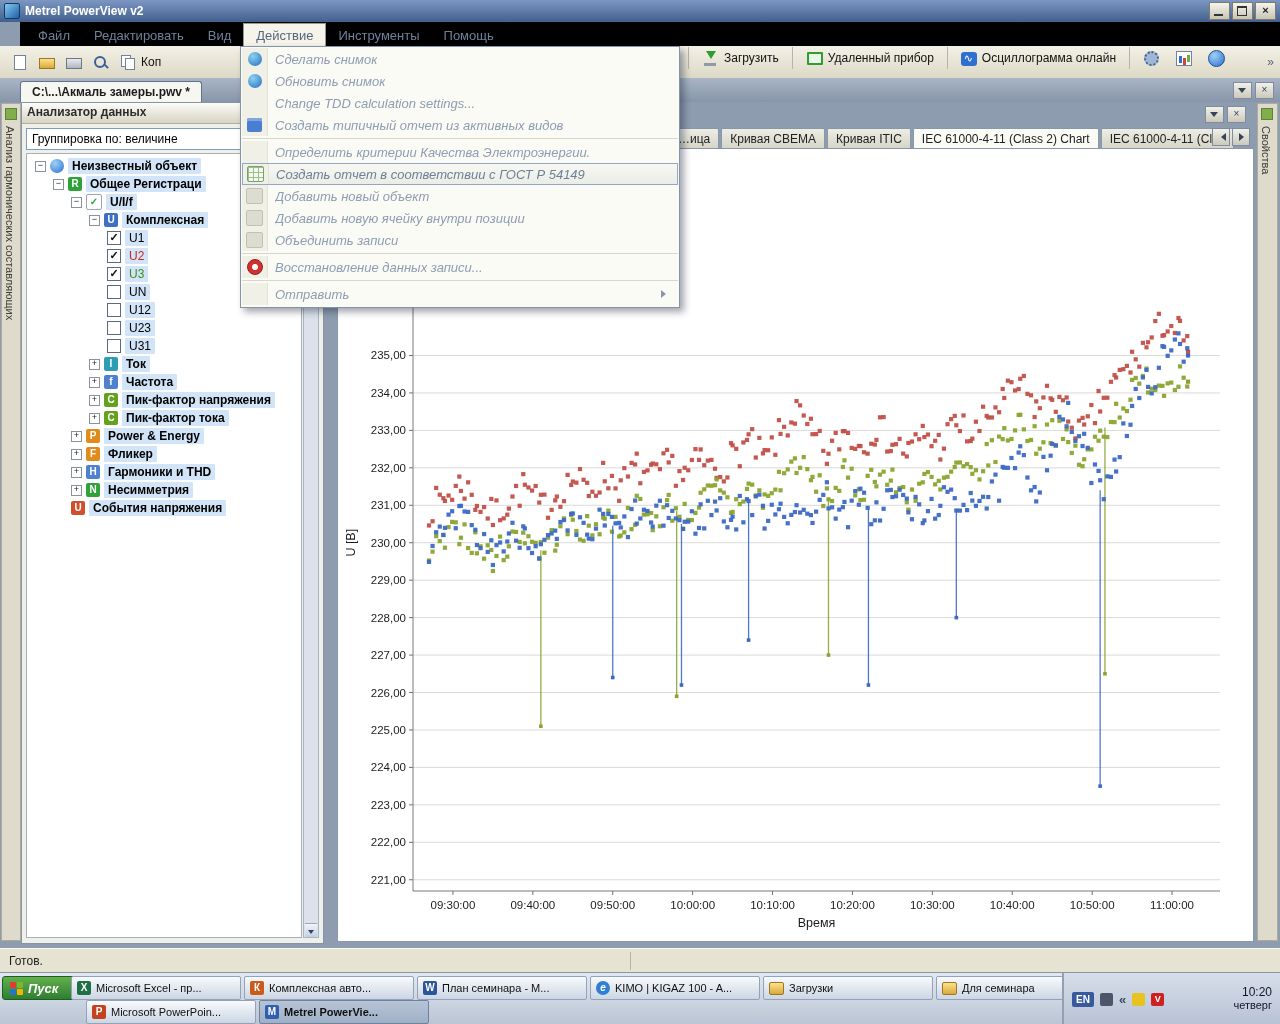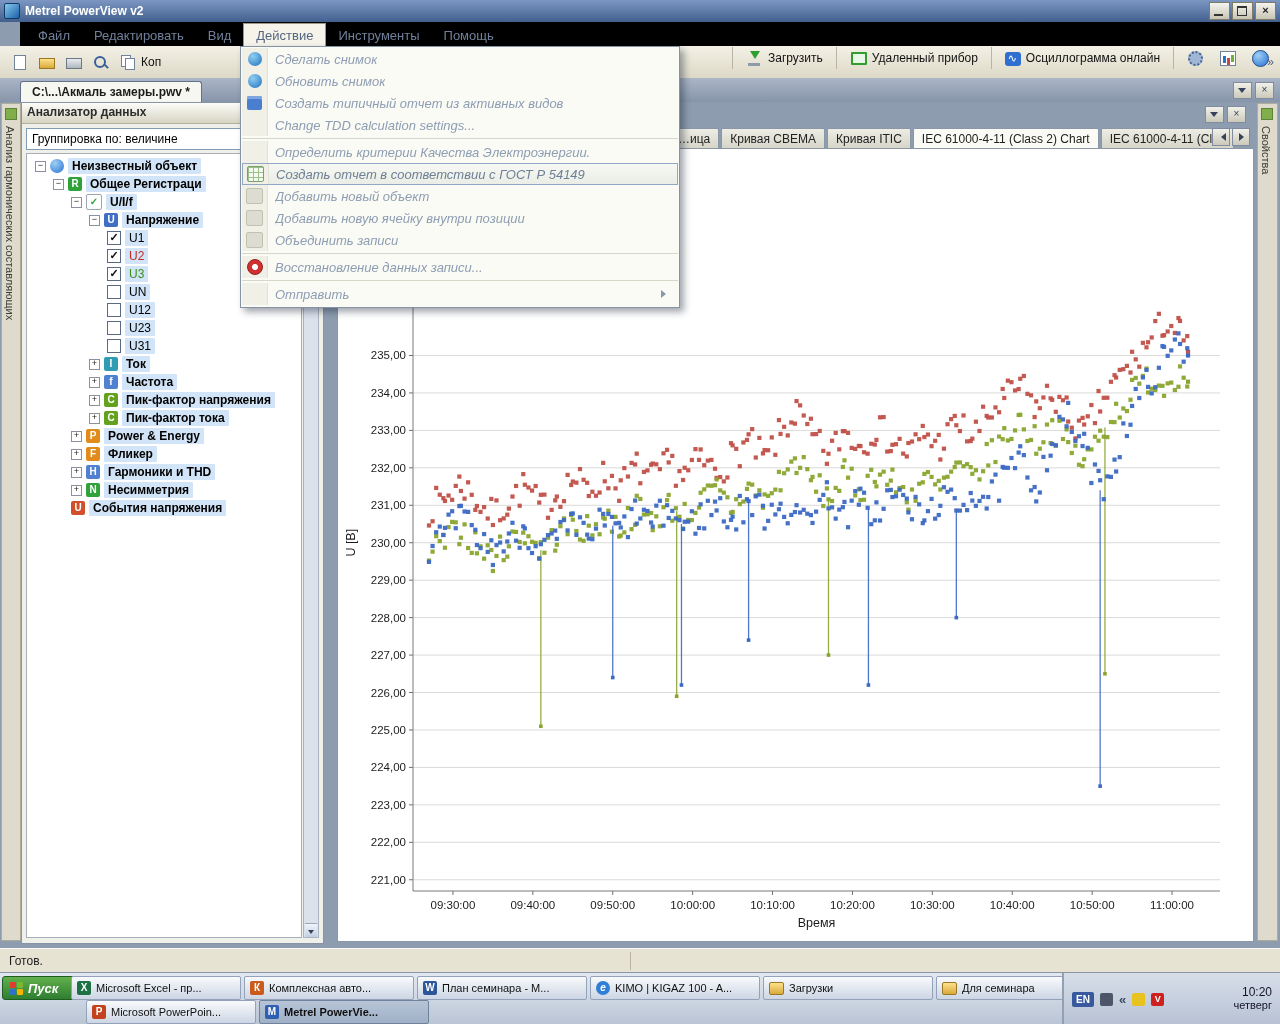--- a/index.html
+++ b/index.html
@@ -20,21 +20,21 @@
   .menubar{position:absolute;left:0;top:22px;right:0;height:24px;background:#000000;
     border-bottom:1px solid #c6c2ae;display:flex;align-items:flex-end;padding:0 6px;
     font-size:13px;color:#70809a;margin-left:20px;}
   .menu-item{padding:4px 12px 3px 12px;}
   .menu-item.active{background:#f5f3ea;border:1px solid #9a9a88;border-bottom:none;color:#55657e;}
   
   .toolbar{position:absolute;left:0;top:46px;right:0;height:32px;
     background:linear-gradient(#f3f1e6,#ddd9c7);border-bottom:1px solid #b5b19d;
     font-size:12px;color:#111;}
   .tb-left{position:absolute;left:6px;top:0;height:32px;display:flex;align-items:center;}
-  .tb-right{position:absolute;left:686px;top:0;height:24px;display:flex;align-items:center;gap:6px;padding-left:44px;}
+  .tb-right{position:absolute;left:686px;top:0;height:24px;display:flex;align-items:center;gap:6px;}
   .tb-far{position:absolute;right:6px;top:0;height:32px;display:flex;align-items:center;gap:4px;color:#55657e;}
   .tb-btn{display:flex;align-items:center;gap:5px;padding:3px 5px;border-radius:2px;}
   .tb-sep{width:1px;height:22px;background:#b9b5a2;margin:0 2px;}
   .ic{width:17px;height:16px;flex:none;position:relative;display:inline-block;}
   .new-file-icon::after{content:"";position:absolute;left:3px;top:1px;width:10px;height:13px;background:#fff;border:1px solid #72829c;}
   .open-folder-icon::after{content:"";position:absolute;left:1px;top:4px;width:14px;height:9px;background:linear-gradient(#ffe18a,#d8a93c);border:1px solid #99781f;}
   .print-icon::after{content:"";position:absolute;left:1px;top:4px;width:14px;height:9px;background:linear-gradient(#e8ebee,#aeb6c0);border:1px solid #6d7886;}
   .search-icon::before{content:"";position:absolute;left:2px;top:2px;width:8px;height:8px;border:2px solid #3a5f9a;border-radius:50%;}
   .search-icon::after{content:"";position:absolute;left:11px;top:11px;width:6px;height:2px;background:#3a5f9a;transform:rotate(45deg);}
   .copy-icon::before{content:"";position:absolute;left:2px;top:1px;width:8px;height:10px;background:#fff;border:1px solid #72829c;}
@@ -282,21 +282,21 @@
             <span class="tlabel b">Общее Регистраци</span>
           </div>
           <div class="trow" style="padding-left: 44px;">
             <span class="texp">−</span>
             <span class="ticon check-icon"></span>
             <span class="tlabel b">U/I/f</span>
           </div>
           <div class="trow" style="padding-left: 62px;">
             <span class="texp">−</span>
             <span class="ticon voltage-icon"></span>
-            <span class="tlabel b">Напряжение</span>
+            <span class="tlabel b">Комплексная</span>
           </div>
           <div class="trow" style="padding-left: 80px;">
             <span class="tcheck">✓</span>
             <span class="tlabel">U1</span>
           </div>
           <div class="trow" style="padding-left: 80px;">
             <span class="tcheck">✓</span>
             <span class="tlabel" style="color: rgb(194, 42, 33);">U2</span>
           </div>
           <div class="trow" style="padding-left: 80px;">
@@ -1285,28 +1285,28 @@
         </span>
         <span class="am-label">Сделать снимок</span>
       </div>
       <div class="am-item">
         <span class="am-ic">
           <span class="mi refresh-snapshot-icon"></span>
         </span>
         <span class="am-label">Обновить снимок</span>
       </div>
       <div class="am-item">
+        <span class="am-ic"></span>
+        <span class="am-label">Change TDD calculation settings...</span>
+      </div>
+      <div class="am-item">
         <span class="am-ic">
           <span class="mi typical-report-icon"></span>
         </span>
         <span class="am-label">Создать типичный отчет из активных видов</span>
-      </div>
-      <div class="am-item">
-        <span class="am-ic"></span>
-        <span class="am-label">Change TDD calculation settings...</span>
       </div>
       <div class="am-sep"></div>
       <div class="am-item">
         <span class="am-ic"></span>
         <span class="am-label">Определить критерии Качества Электроэнергии.</span>
       </div>
       <div class="am-item hl">
         <span class="am-ic">
           <span class="mi gost-report-icon"></span>
         </span>

